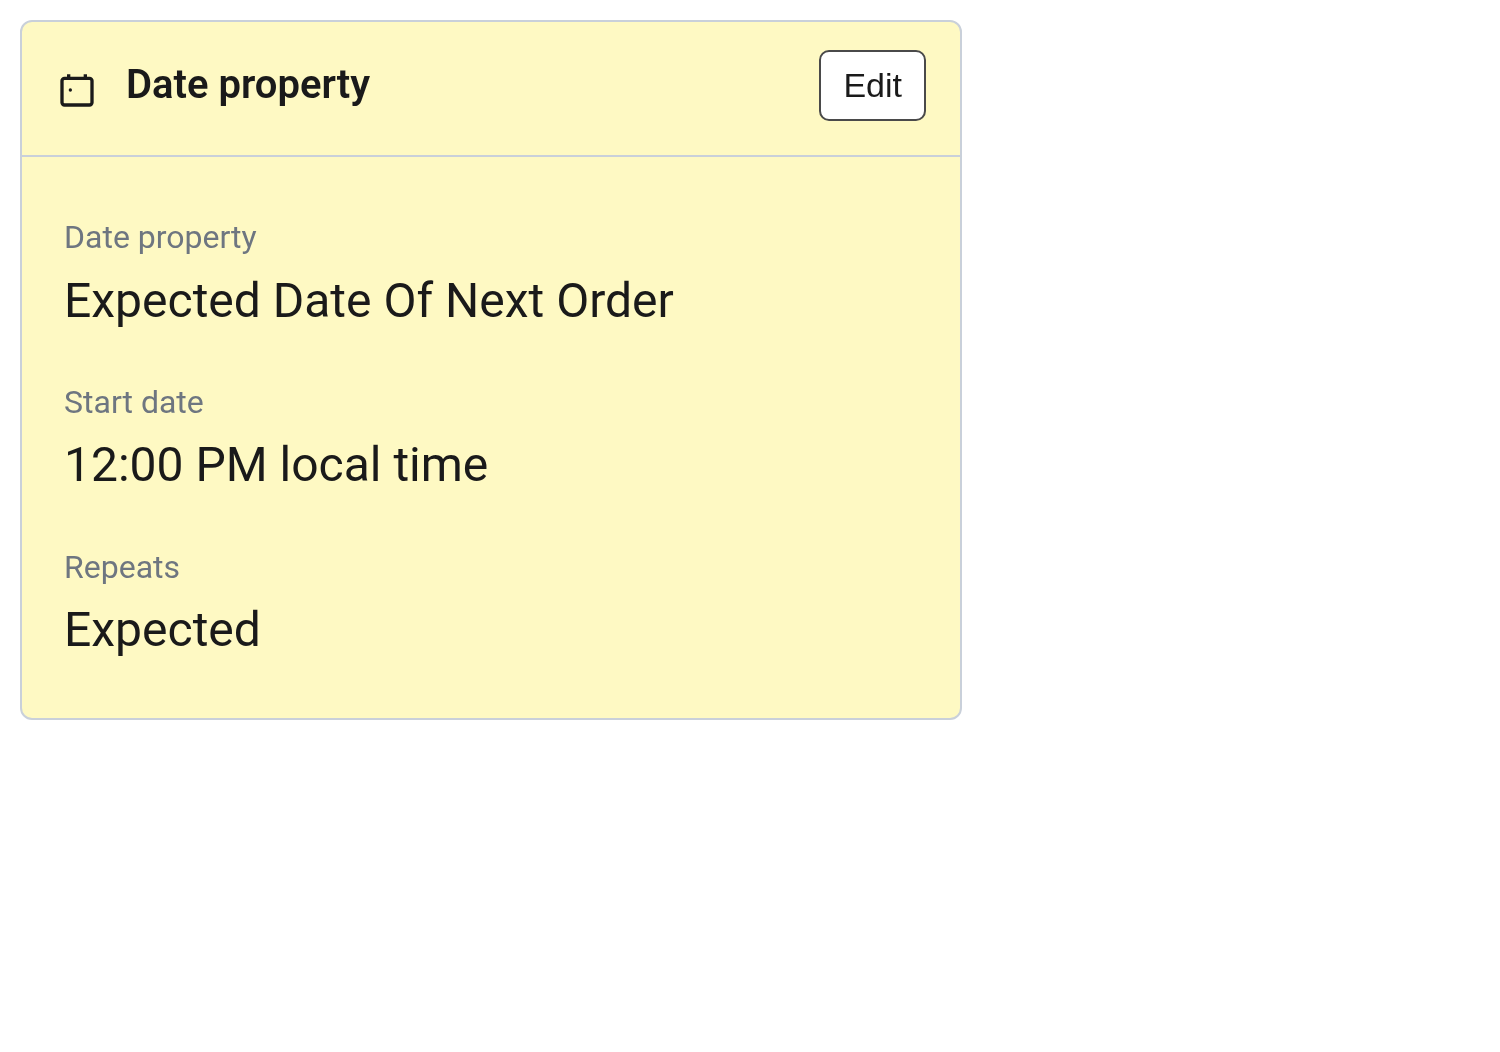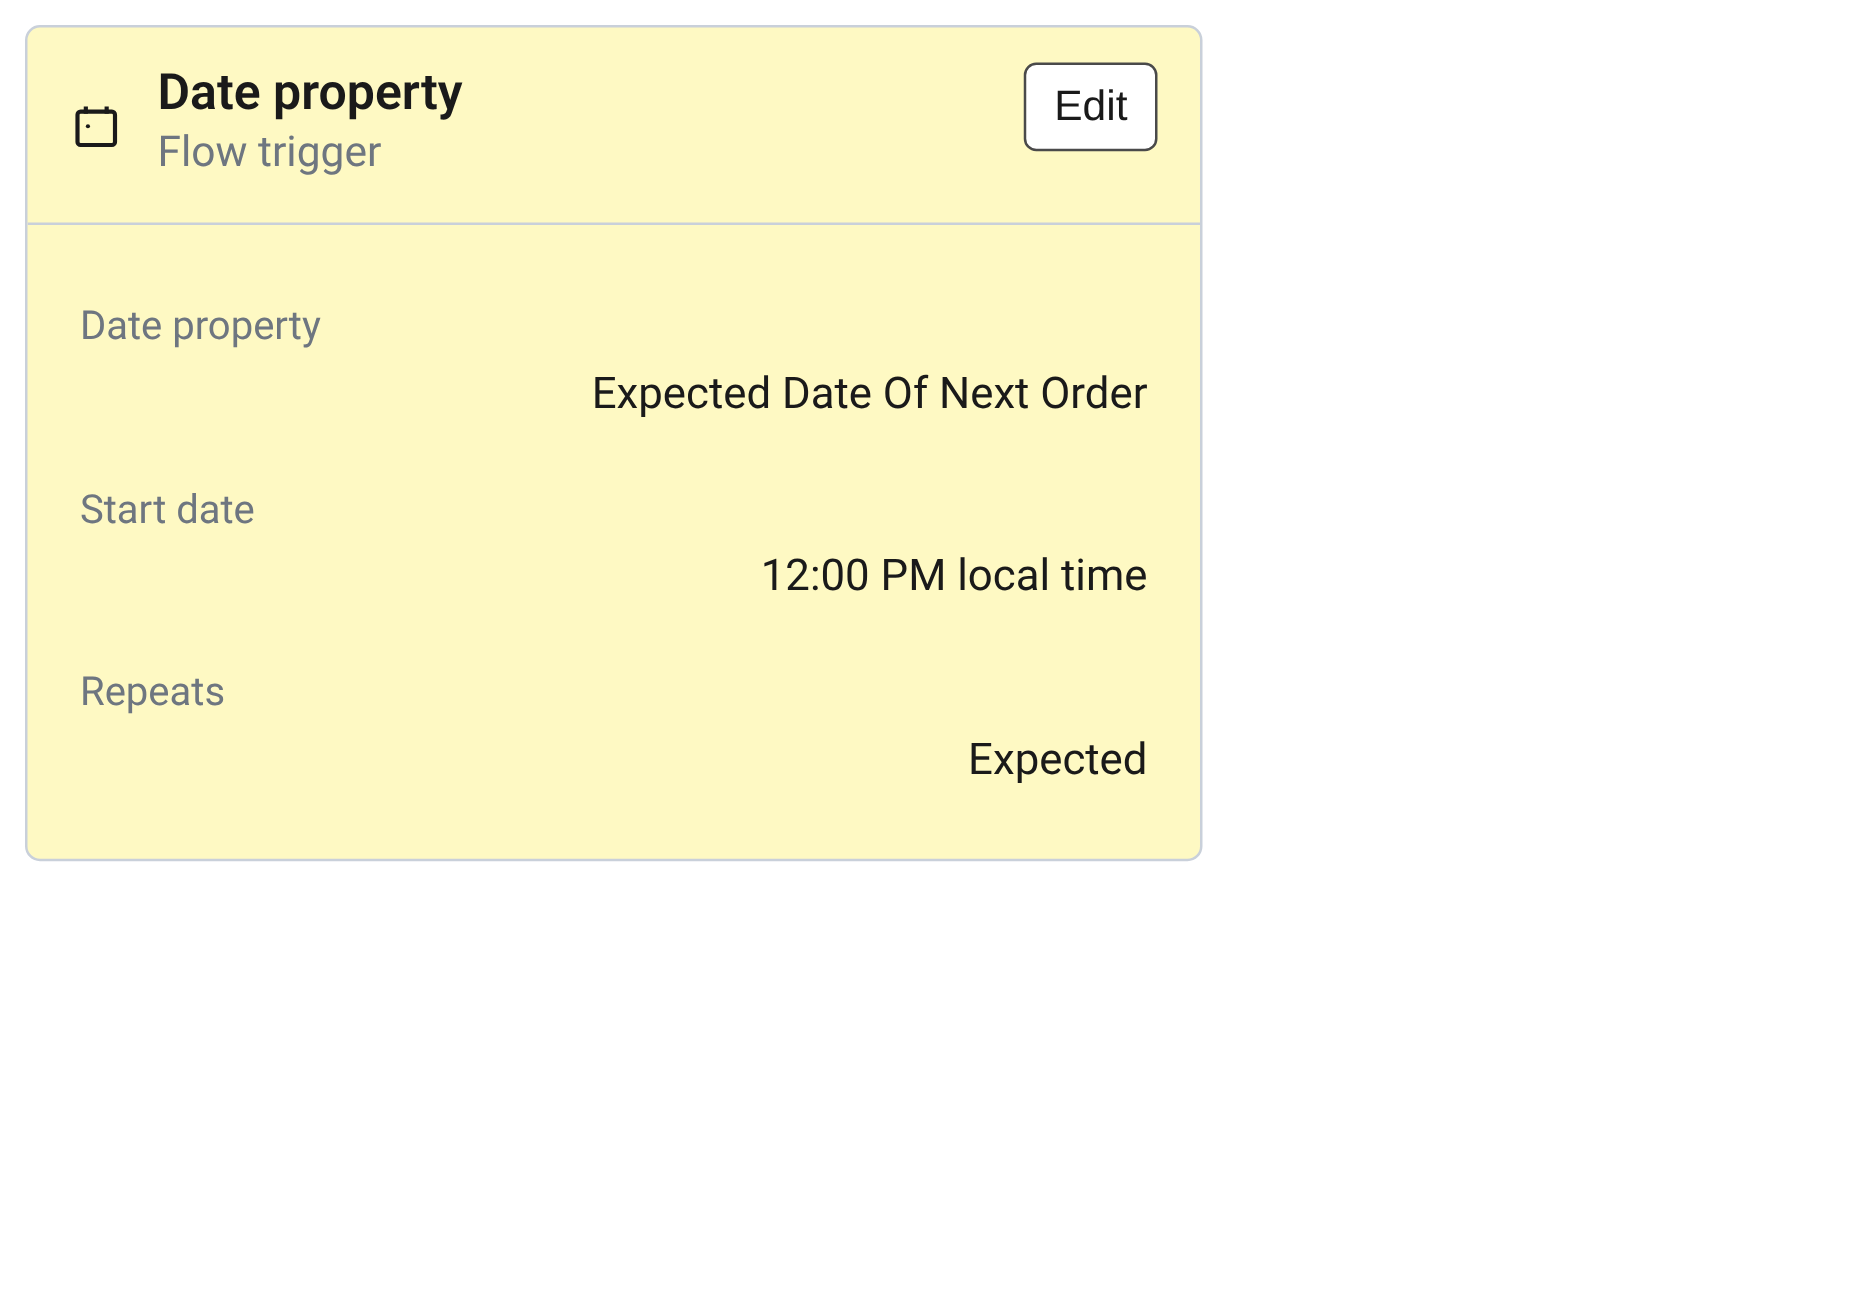--- a/index.html
+++ b/index.html
@@ -72,43 +72,41 @@
       margin-bottom: 15px;
     }
     .field-label {
       font-size: 32px;
       font-weight: 400;
       color: #6e7680;
       line-height: 1.3;
       margin-bottom: 8px;
     }
     .field-value {
-      font-size: 35px;
+      font-size: 48px;
       font-weight: 400;
       color: #1a1a1a;
       line-height: 1.4;
-      text-align: right;
     }
   </style>
 </head>
 <body>
 
 <div class="card">
   <div class="card-header">
     <div class="header-icon">
       <svg width="40" height="40" viewBox="0 0 24 24" fill="none" stroke="#1a1a1a" stroke-width="2">
         <rect x="3" y="5" width="18" height="16" rx="1.5"></rect>
         <line x1="7" y1="2.5" x2="7" y2="6"></line>
         <line x1="17" y1="2.5" x2="17" y2="6"></line>
         <circle cx="8" cy="12" r="1" fill="#1a1a1a" stroke="none"></circle>
       </svg>
     </div>
     <div class="header-text">
       <div class="header-title">Date property</div>
-      <div class="header-subtitle">Flow trigger</div>
     </div>
     <button class="edit-button">Edit</button>
   </div>
   <div class="card-body">
     <div class="field-group">
       <div class="field-label">Date property</div>
       <div class="field-value">Expected Date Of Next Order</div>
     </div>
     <div class="field-group">
       <div class="field-label">Start date</div>

